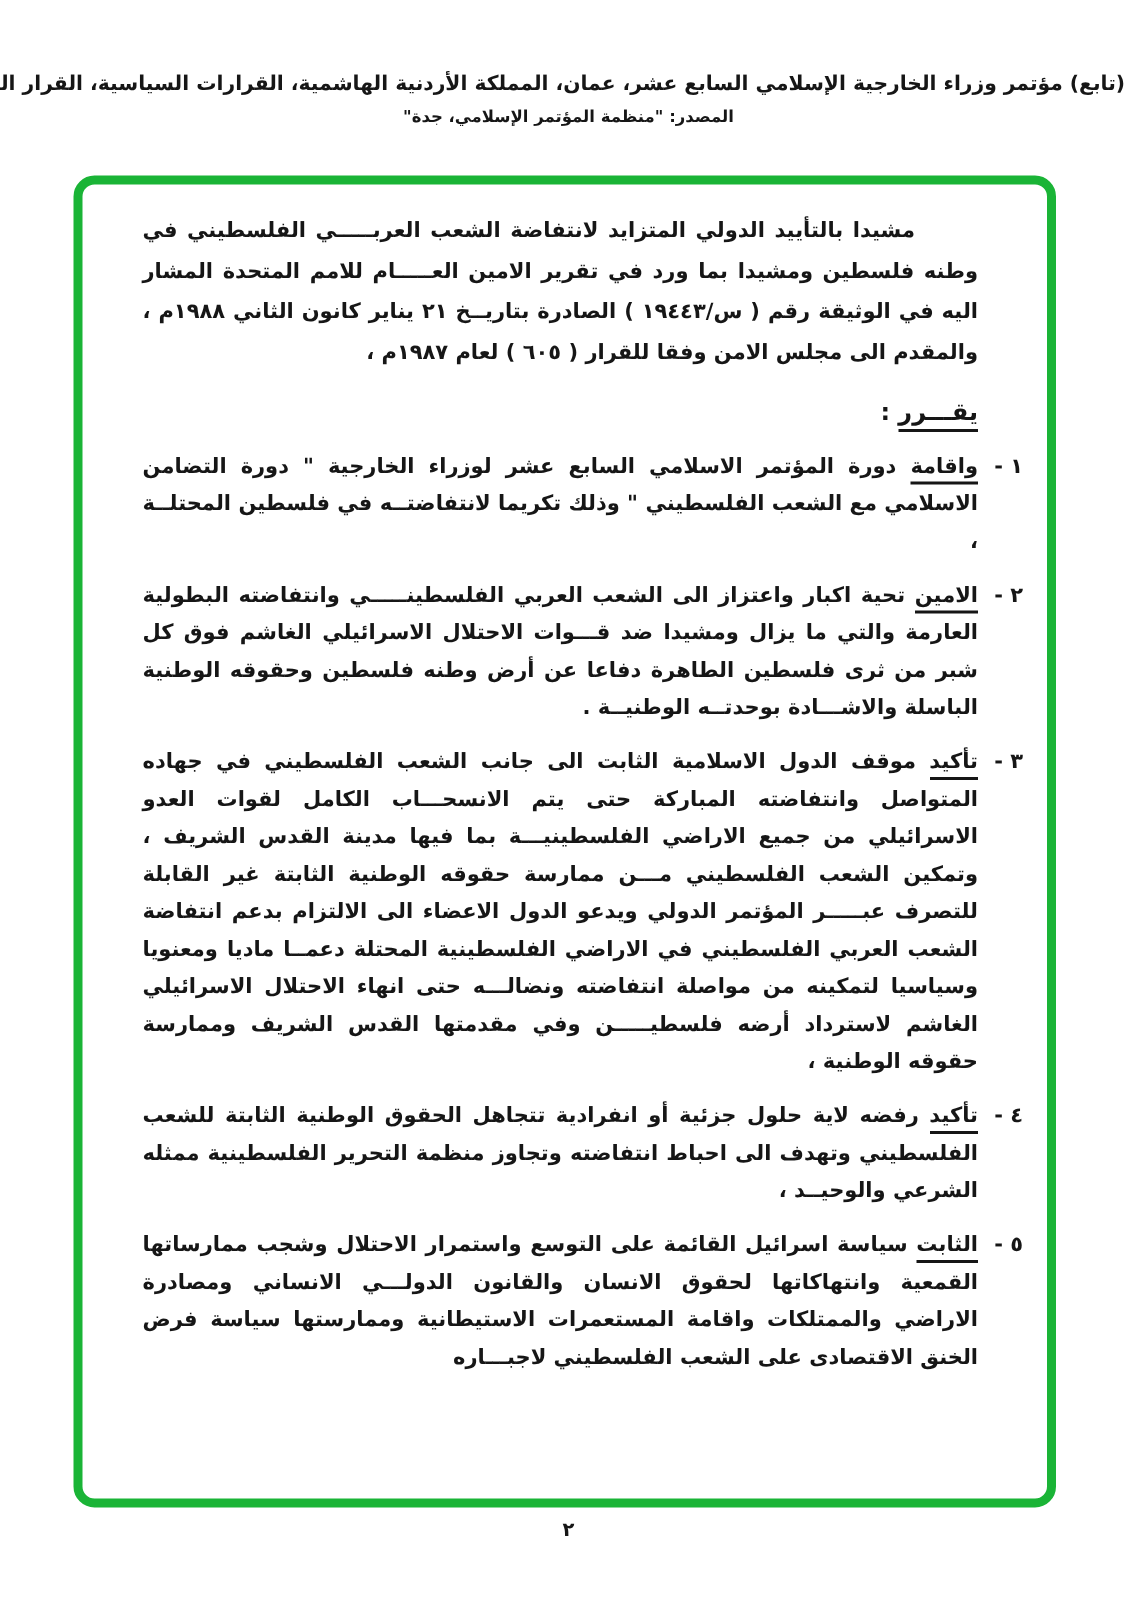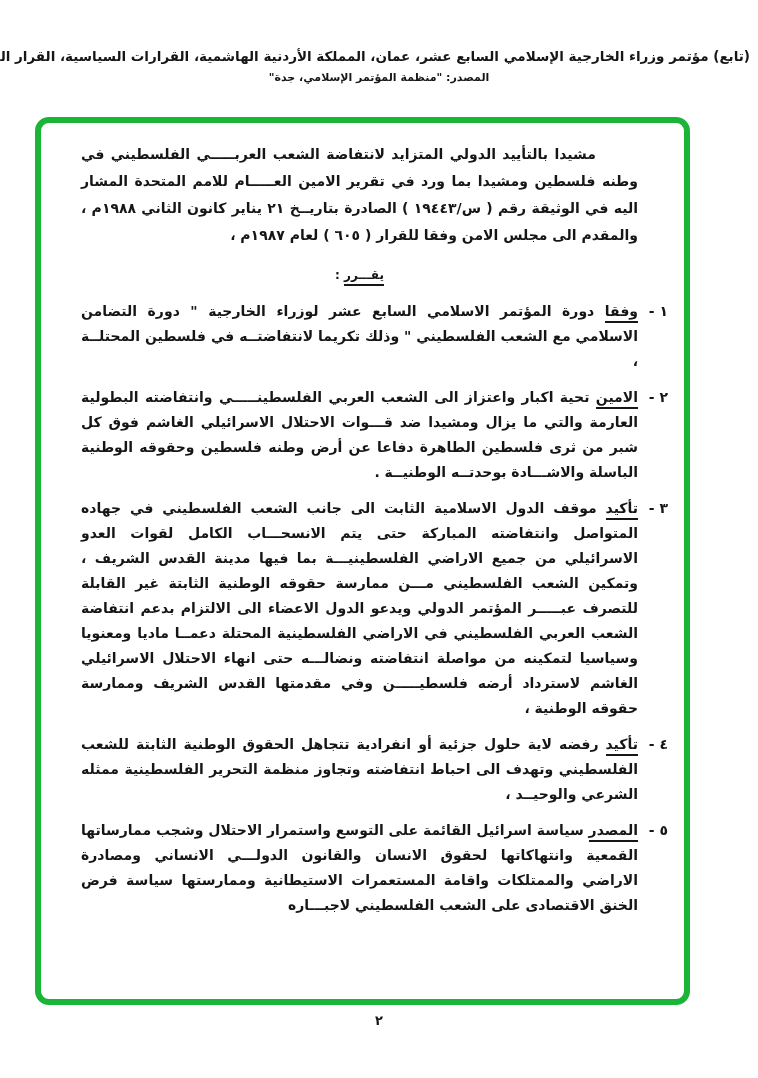--- a/index.html
+++ b/index.html
@@ -13,21 +13,21 @@
     overflow: hidden;
   }
   .header {
     position: absolute; top: 48px; left: 8px; right: 8px;
     text-align: center; direction: rtl; font-weight: 700;
   }
   .header-citation { font-size: 13.5px; white-space: nowrap; }
   .header-source  { font-size: 11px; margin-top: 7px; }
 
   .green-box {
-    position: absolute; left: 35px; top: 117px;
+    position: absolute; left: 49px; top: 117px;
     width: 655px; height: 888px;
     border: 6px solid #1ab436;
     border-radius: 14px;
     overflow: hidden;
     background: #ffffff;
   }
   .content {
     height: 100%;
     padding: 12px 16px 0 40px;
     direction: rtl;
@@ -35,23 +35,22 @@
   }
   .intro {
     margin: 6px 30px 0 0;
     font-size: 14px;
     line-height: 27px;
     text-align: justify;
     text-indent: 42px;
   }
   .decides {
     margin: 14px 30px 0 0;
-    font-size: 12px;
+    font-size: 16px;
     line-height: 24px;
-    text-align: center;
   }
   .underlined { border-bottom: 2px solid currentColor; padding-bottom: 2px; }
 
   .items { margin-top: 12px; }
   .item {
     display: flex;
     margin-bottom: 11px;
     font-size: 14px;
     line-height: 25px;
   }
@@ -81,21 +80,21 @@
       <p class="intro">مشيدا بالتأييد الدولي المتزايد لانتفاضة الشعب العربـــــي الفلسطيني في وطنه فلسطين ومشيدا بما ورد في تقرير الامين العـــــام للامم المتحدة المشار اليه في الوثيقة رقم ( س/١٩٤٤٣ ) الصادرة بتاريــخ ٢١ يناير كانون الثاني ١٩٨٨م ، والمقدم الى مجلس الامن وفقا للقرار ( ٦٠٥ ) لعام ١٩٨٧م ،</p>
 
       <div class="decides">
         <span class="underlined">يقـــرر</span><span> :</span>
       </div>
 
       <div class="items">
   <div class="item">
     <div class="item-number">١ -</div>
     <div class="item-body">
-      <span class="underlined">وفقا</span>
+      <span class="underlined">واقامة</span>
       <span>دورة المؤتمر الاسلامي السابع عشر لوزراء الخارجية " دورة التضامن الاسلامي مع الشعب الفلسطيني " وذلك تكريما لانتفاضتــه في فلسطين المحتلــة ،</span>
     </div>
   </div>
 
   <div class="item">
     <div class="item-number">٢ -</div>
     <div class="item-body">
       <span class="underlined">الامين</span>
       <span>تحية اكبار واعتزاز الى الشعب العربي الفلسطينـــــي وانتفاضته البطولية العارمة والتي ما يزال ومشيدا ضد قـــوات الاحتلال الاسرائيلي الغاشم فوق كل شبر من ثرى فلسطين الطاهرة دفاعا عن أرض وطنه فلسطين وحقوقه الوطنية الباسلة والاشـــادة بوحدتــه الوطنيــة .</span>
     </div>
@@ -113,21 +112,21 @@
     <div class="item-number">٤ -</div>
     <div class="item-body">
       <span class="underlined">تأكيد</span>
       <span>رفضه لاية حلول جزئية أو انفرادية تتجاهل الحقوق الوطنية الثابتة للشعب الفلسطيني وتهدف الى احباط انتفاضته وتجاوز منظمة التحرير الفلسطينية ممثله الشرعي والوحيــد ،</span>
     </div>
   </div>
 
   <div class="item">
     <div class="item-number">٥ -</div>
     <div class="item-body">
-      <span class="underlined">المصدر</span>
+      <span class="underlined">الثابت</span>
       <span>سياسة اسرائيل القائمة على التوسع واستمرار الاحتلال وشجب ممارساتها القمعية وانتهاكاتها لحقوق الانسان والقانون الدولـــي الانساني ومصادرة الاراضي والممتلكات واقامة المستعمرات الاستيطانية وممارستها سياسة فرض الخنق الاقتصادى على الشعب الفلسطيني لاجبـــاره</span>
     </div>
   </div>
 </div>
 
     </div>
   </div>
 
   <div class="page-number">٢</div>
 

